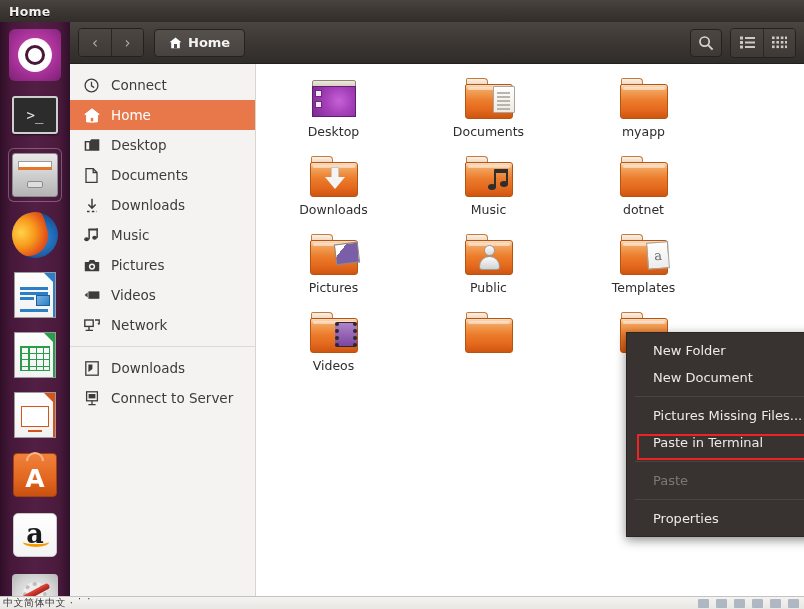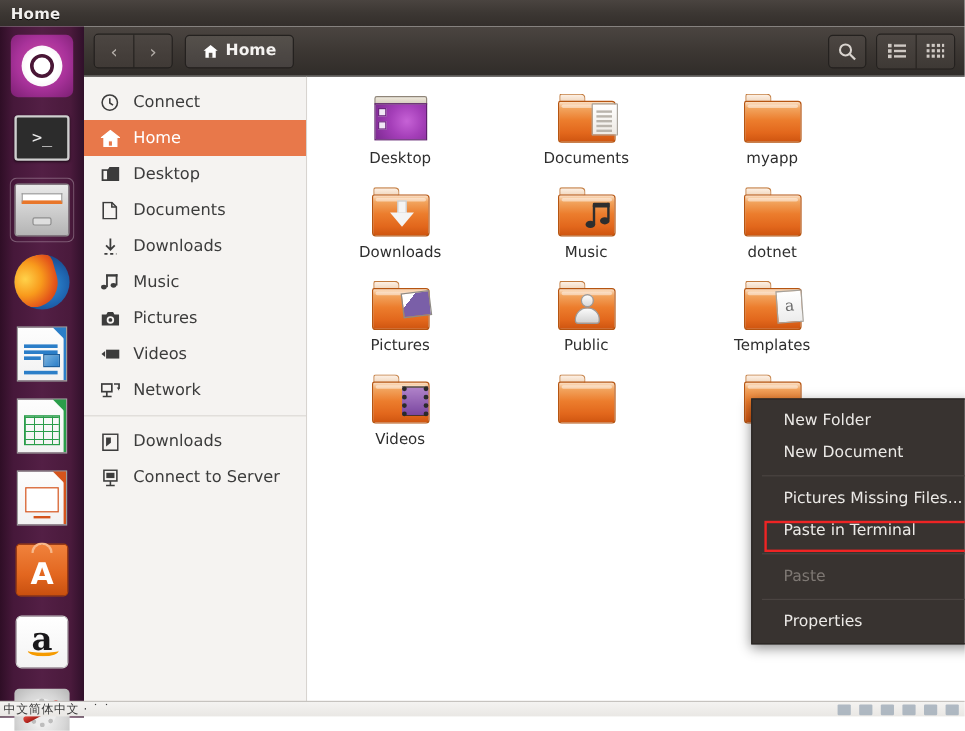--- a/index.html
+++ b/index.html
@@ -285,21 +285,21 @@
   }
   .ctx-item.disabled { color: #7e7873; }
   .ctx-sep { height: 1px; background: #4a4441; margin: 5px 8px; }
   #ctx-highlight {
     position: absolute; left: 10px; right: 8px; top: 101px; height: 26px;
     border: 2px solid #ee2424; pointer-events: none; z-index: 50;
   }
 
   
   #taskbar {
-    position: absolute; left: 0; bottom: 12px; width: 804px; height: 13px;
+    position: absolute; left: 0; bottom: 0; width: 804px; height: 13px;
     background: linear-gradient(to bottom, #f4f3f1 0%, #e9e7e4 100%);
     border-top: 1px solid #c6c3bf;
     display: flex; align-items: center;
     font-size: 10px; color: #3a3a3a; overflow: hidden;
   }
   #taskbar-left { margin-left: 3px; letter-spacing: .5px; }
   #taskbar-right { margin-left: auto; display: flex; align-items: center; gap: 7px; margin-right: 5px; opacity: .75; }
   #taskbar-right .tray { width: 11px; height: 9px; background: #9aa7b5; border-radius: 1px; }
 
   .ic { display: block; }

